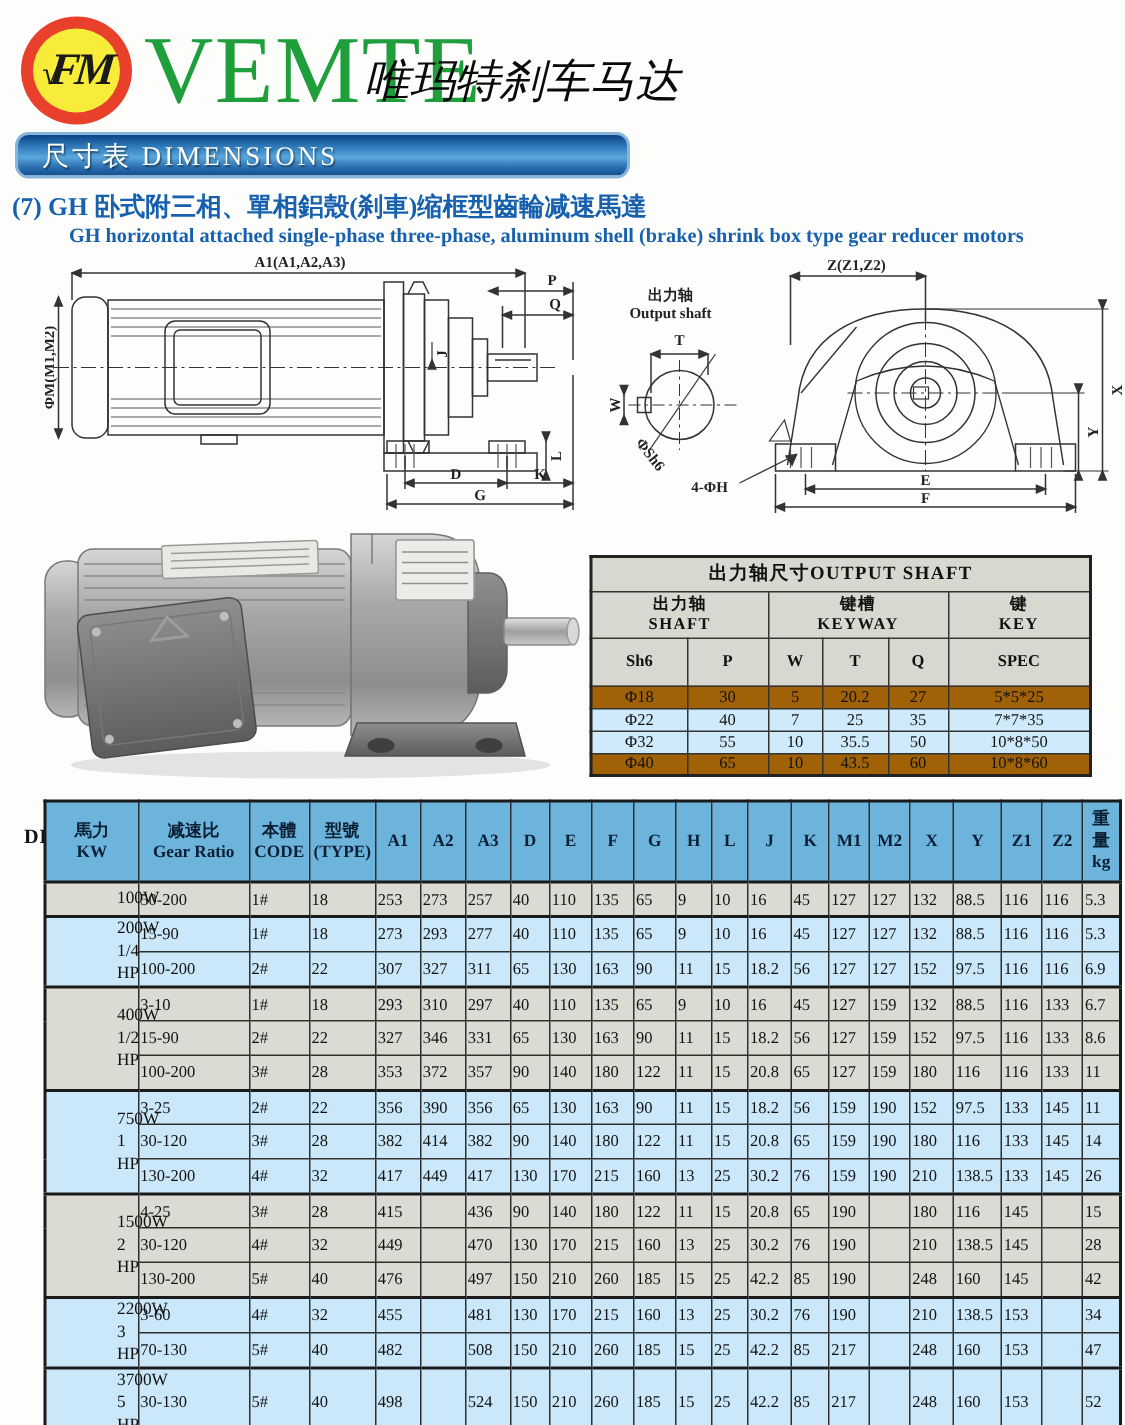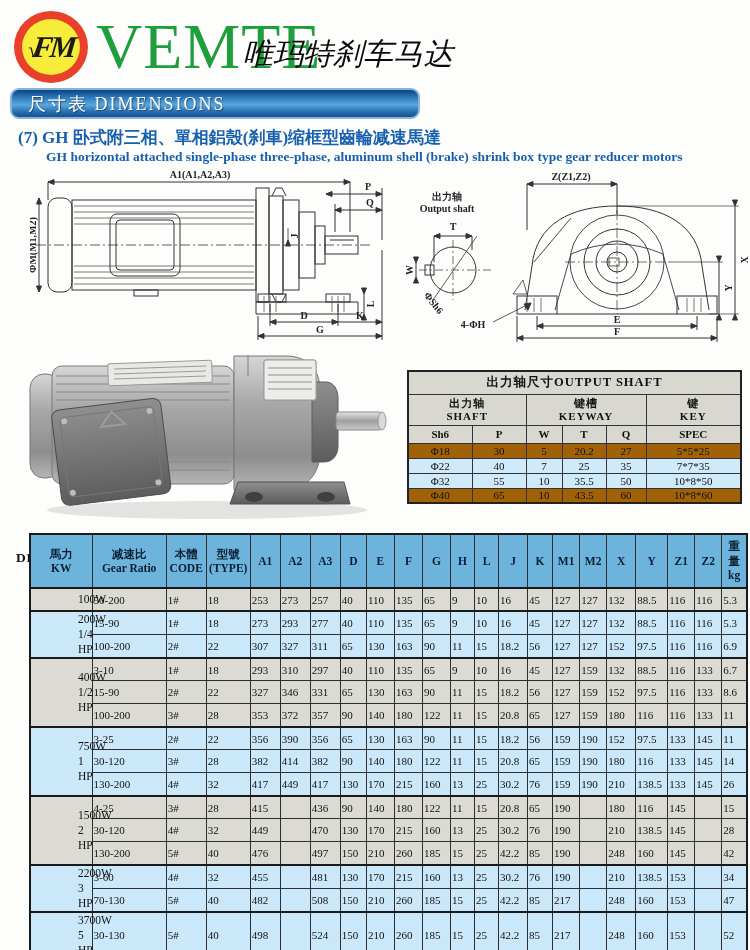--- a/index.html
+++ b/index.html
@@ -25,36 +25,36 @@
         font-family:"Liberation Serif",serif;color:#0a0a0a;}
 
   
   .banner{position:absolute;left:10px;top:88px;width:410px;height:31px;border-radius:9px;
         border:2px solid #88b4da;
         background:linear-gradient(to bottom,#0a4386 0%,#3d8cc9 38%,#5aa7dd 55%,#2a6fb0 80%,#13508f 100%);
         color:#fff;font-weight:normal;font-size:18px;line-height:28px;padding-left:16px;
         letter-spacing:2px;text-shadow:1px 1px 1px rgba(0,0,0,.45);}
 
   
-  .title-zh{position:absolute;left:18px;top:126px;font-size:17px;font-weight:bold;color:var(--title-blue);}
+  .title-zh{position:absolute;left:8px;top:126px;font-size:17px;font-weight:bold;color:var(--title-blue);}
   .title-en{position:absolute;left:46px;top:149px;font-size:13.5px;font-weight:bold;color:var(--title-blue);}
 
   svg text{font-family:"Liberation Serif",serif;fill:#222;}
   .dim{font-size:10px;font-weight:bold;}
   .dim-zh{font-size:10px;font-weight:bold;}
   .svg-abs{position:absolute;}
 
   
   table{border-collapse:collapse;table-layout:fixed;}
-  .ost{position:absolute;left:407px;top:370px;width:333px;border:2px solid #222;
+  .ost{position:absolute;left:393px;top:370px;width:333px;border:2px solid #222;
        font-size:11px;text-align:center;}
   .ost td{border:1px solid #333;padding:0 2px;}
   .ost .ost-title{height:23px;background:var(--ost-head);font-weight:bold;font-size:12.5px;letter-spacing:1px;}
   .ost .ost-group{height:31px;background:var(--ost-head);font-weight:bold;white-space:pre-line;line-height:1.15;letter-spacing:1px;}
-  .ost .ost-col td{height:18px;background:var(--ost-head);font-weight:bold;}
+  .ost .ost-col td{height:32px;background:var(--ost-head);font-weight:bold;}
   .ost .ost-data td{height:15px;background:#a16207;}
   .ost .ost-data.alt td{background:#cfeafa;}
 
   .dims-label{position:absolute;left:16px;top:511px;font-size:13.5px;font-weight:bold;letter-spacing:.5px;margin-top:39px;}
 
   
   .mt{position:absolute;left:29px;top:533px;width:719px;border:2px solid #1a1a1a;
       font-size:11px;}
   .mt th,.mt td{border:1px solid #2e2e2e;padding:0 1px;}
   .mt th{height:54px;background:var(--table-header-blue);color:#0a1f33;font-weight:bold;

